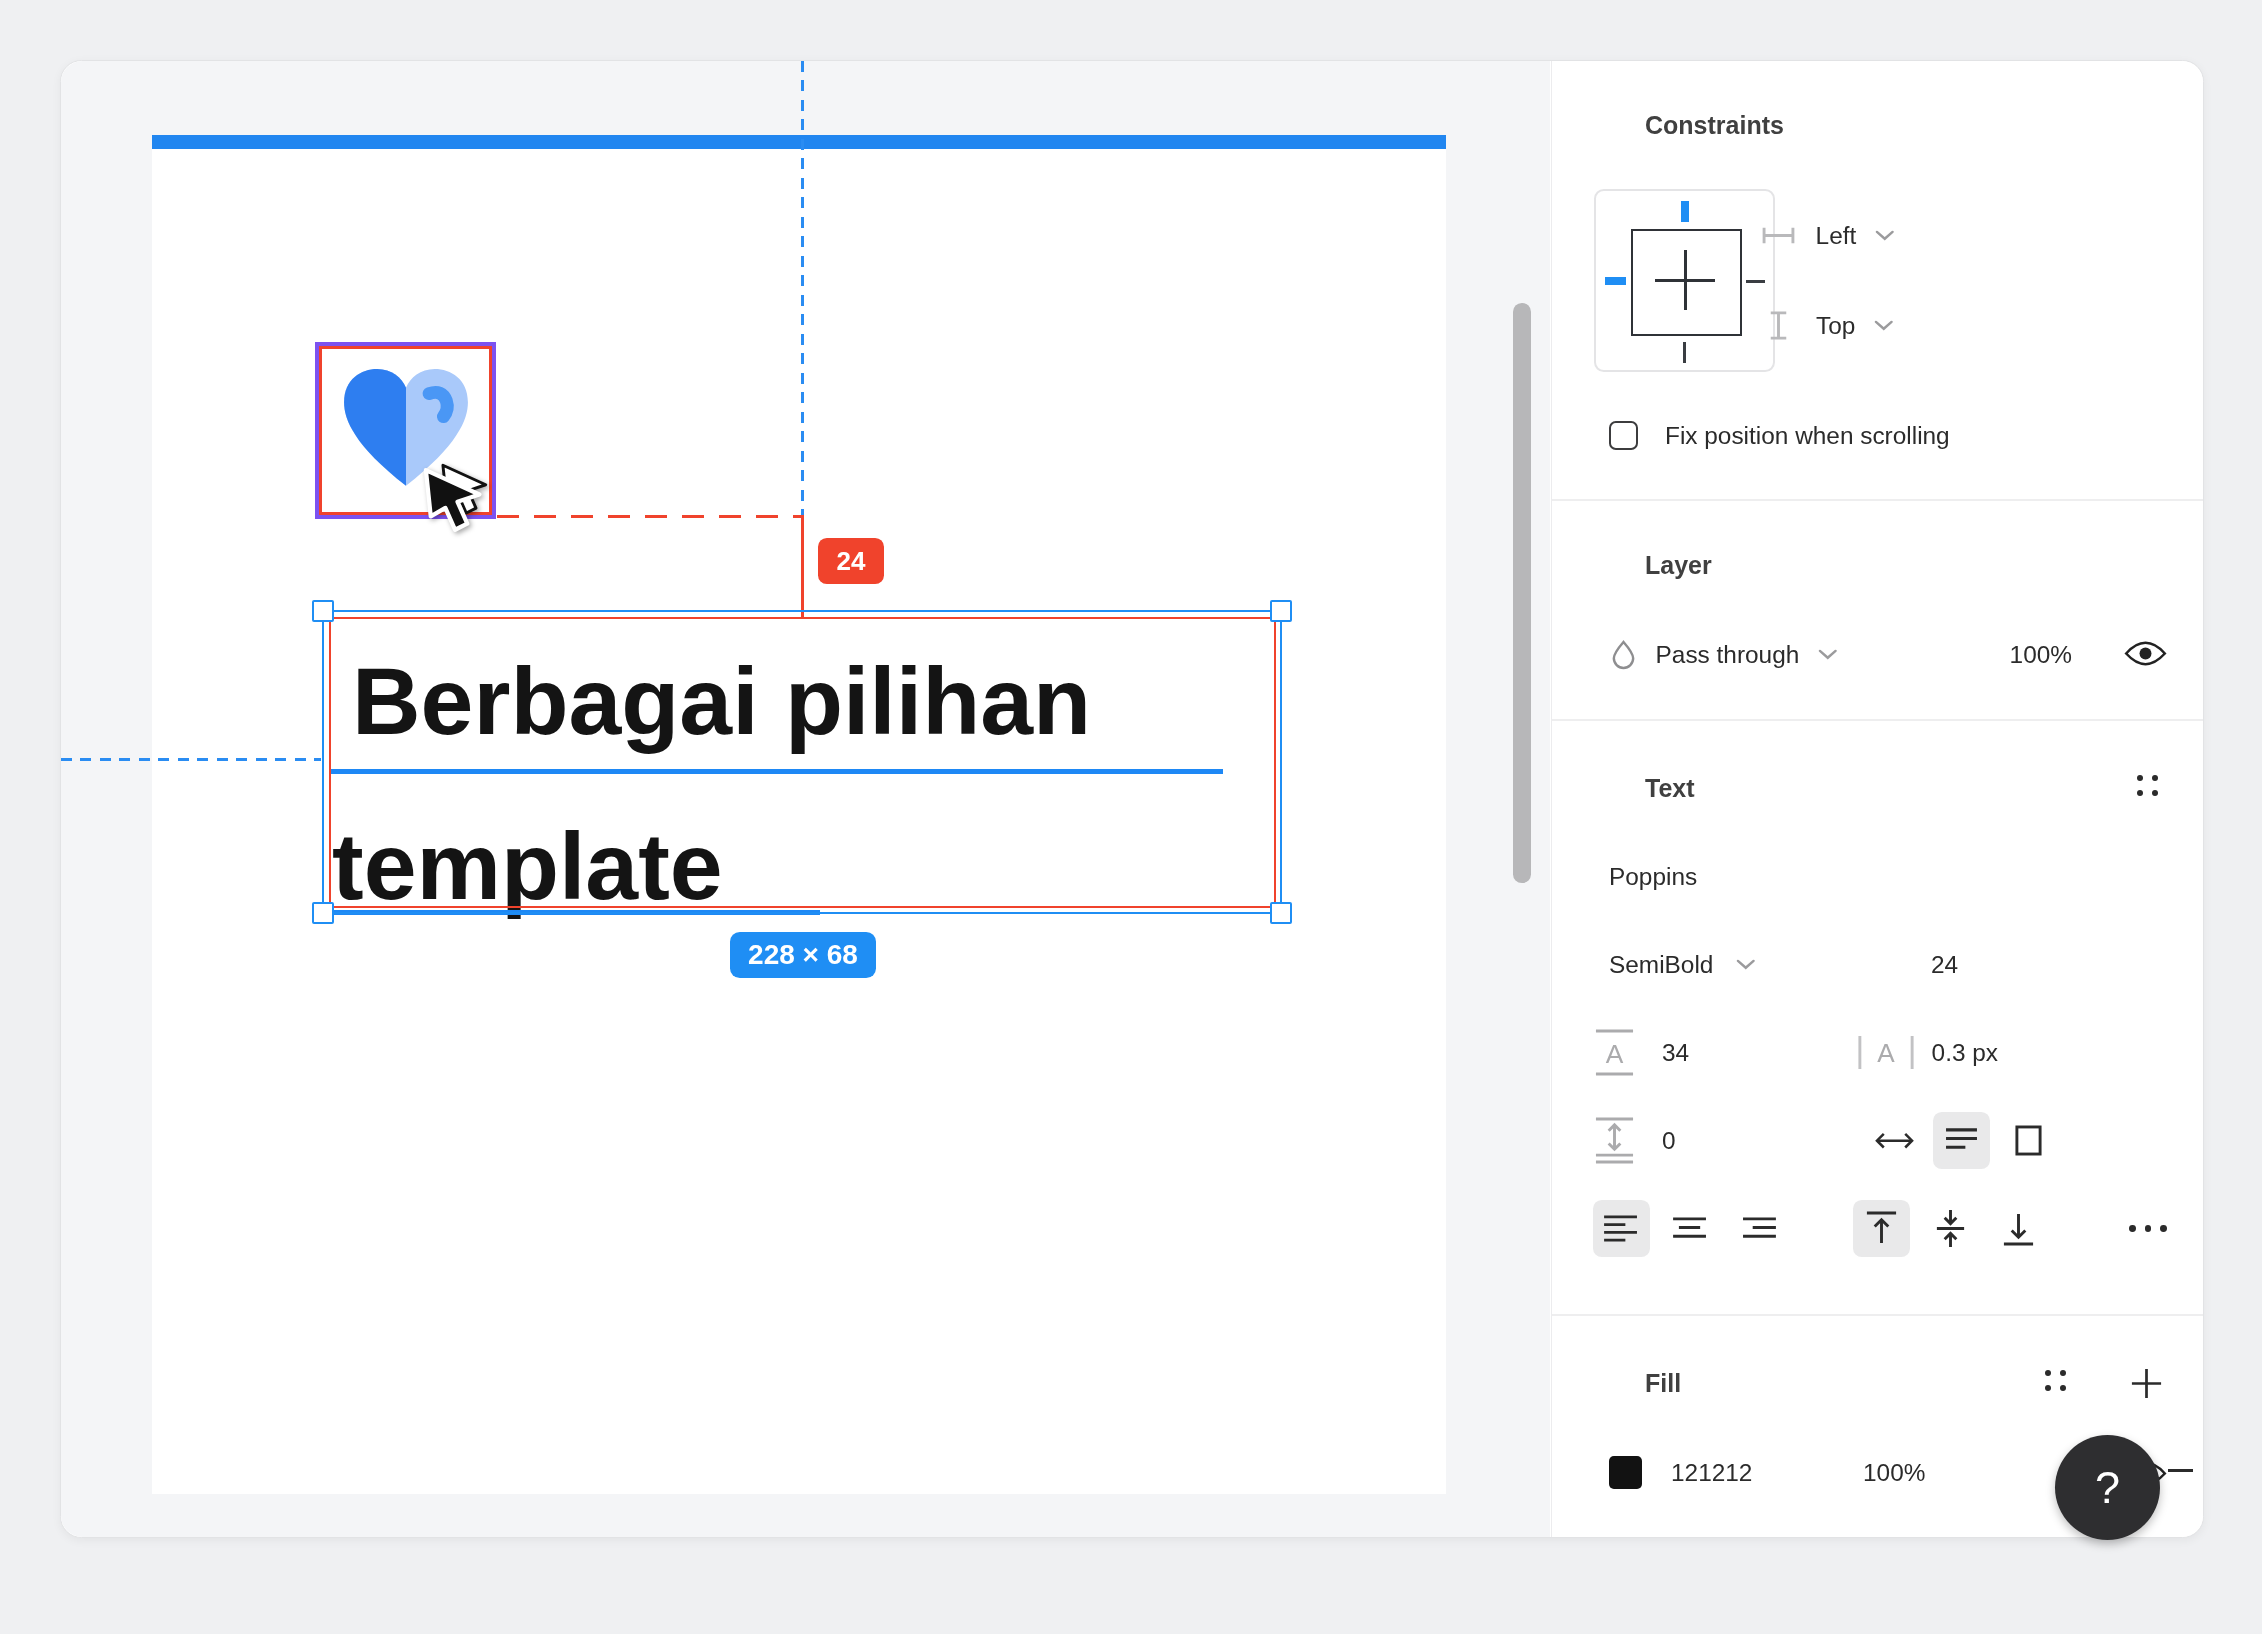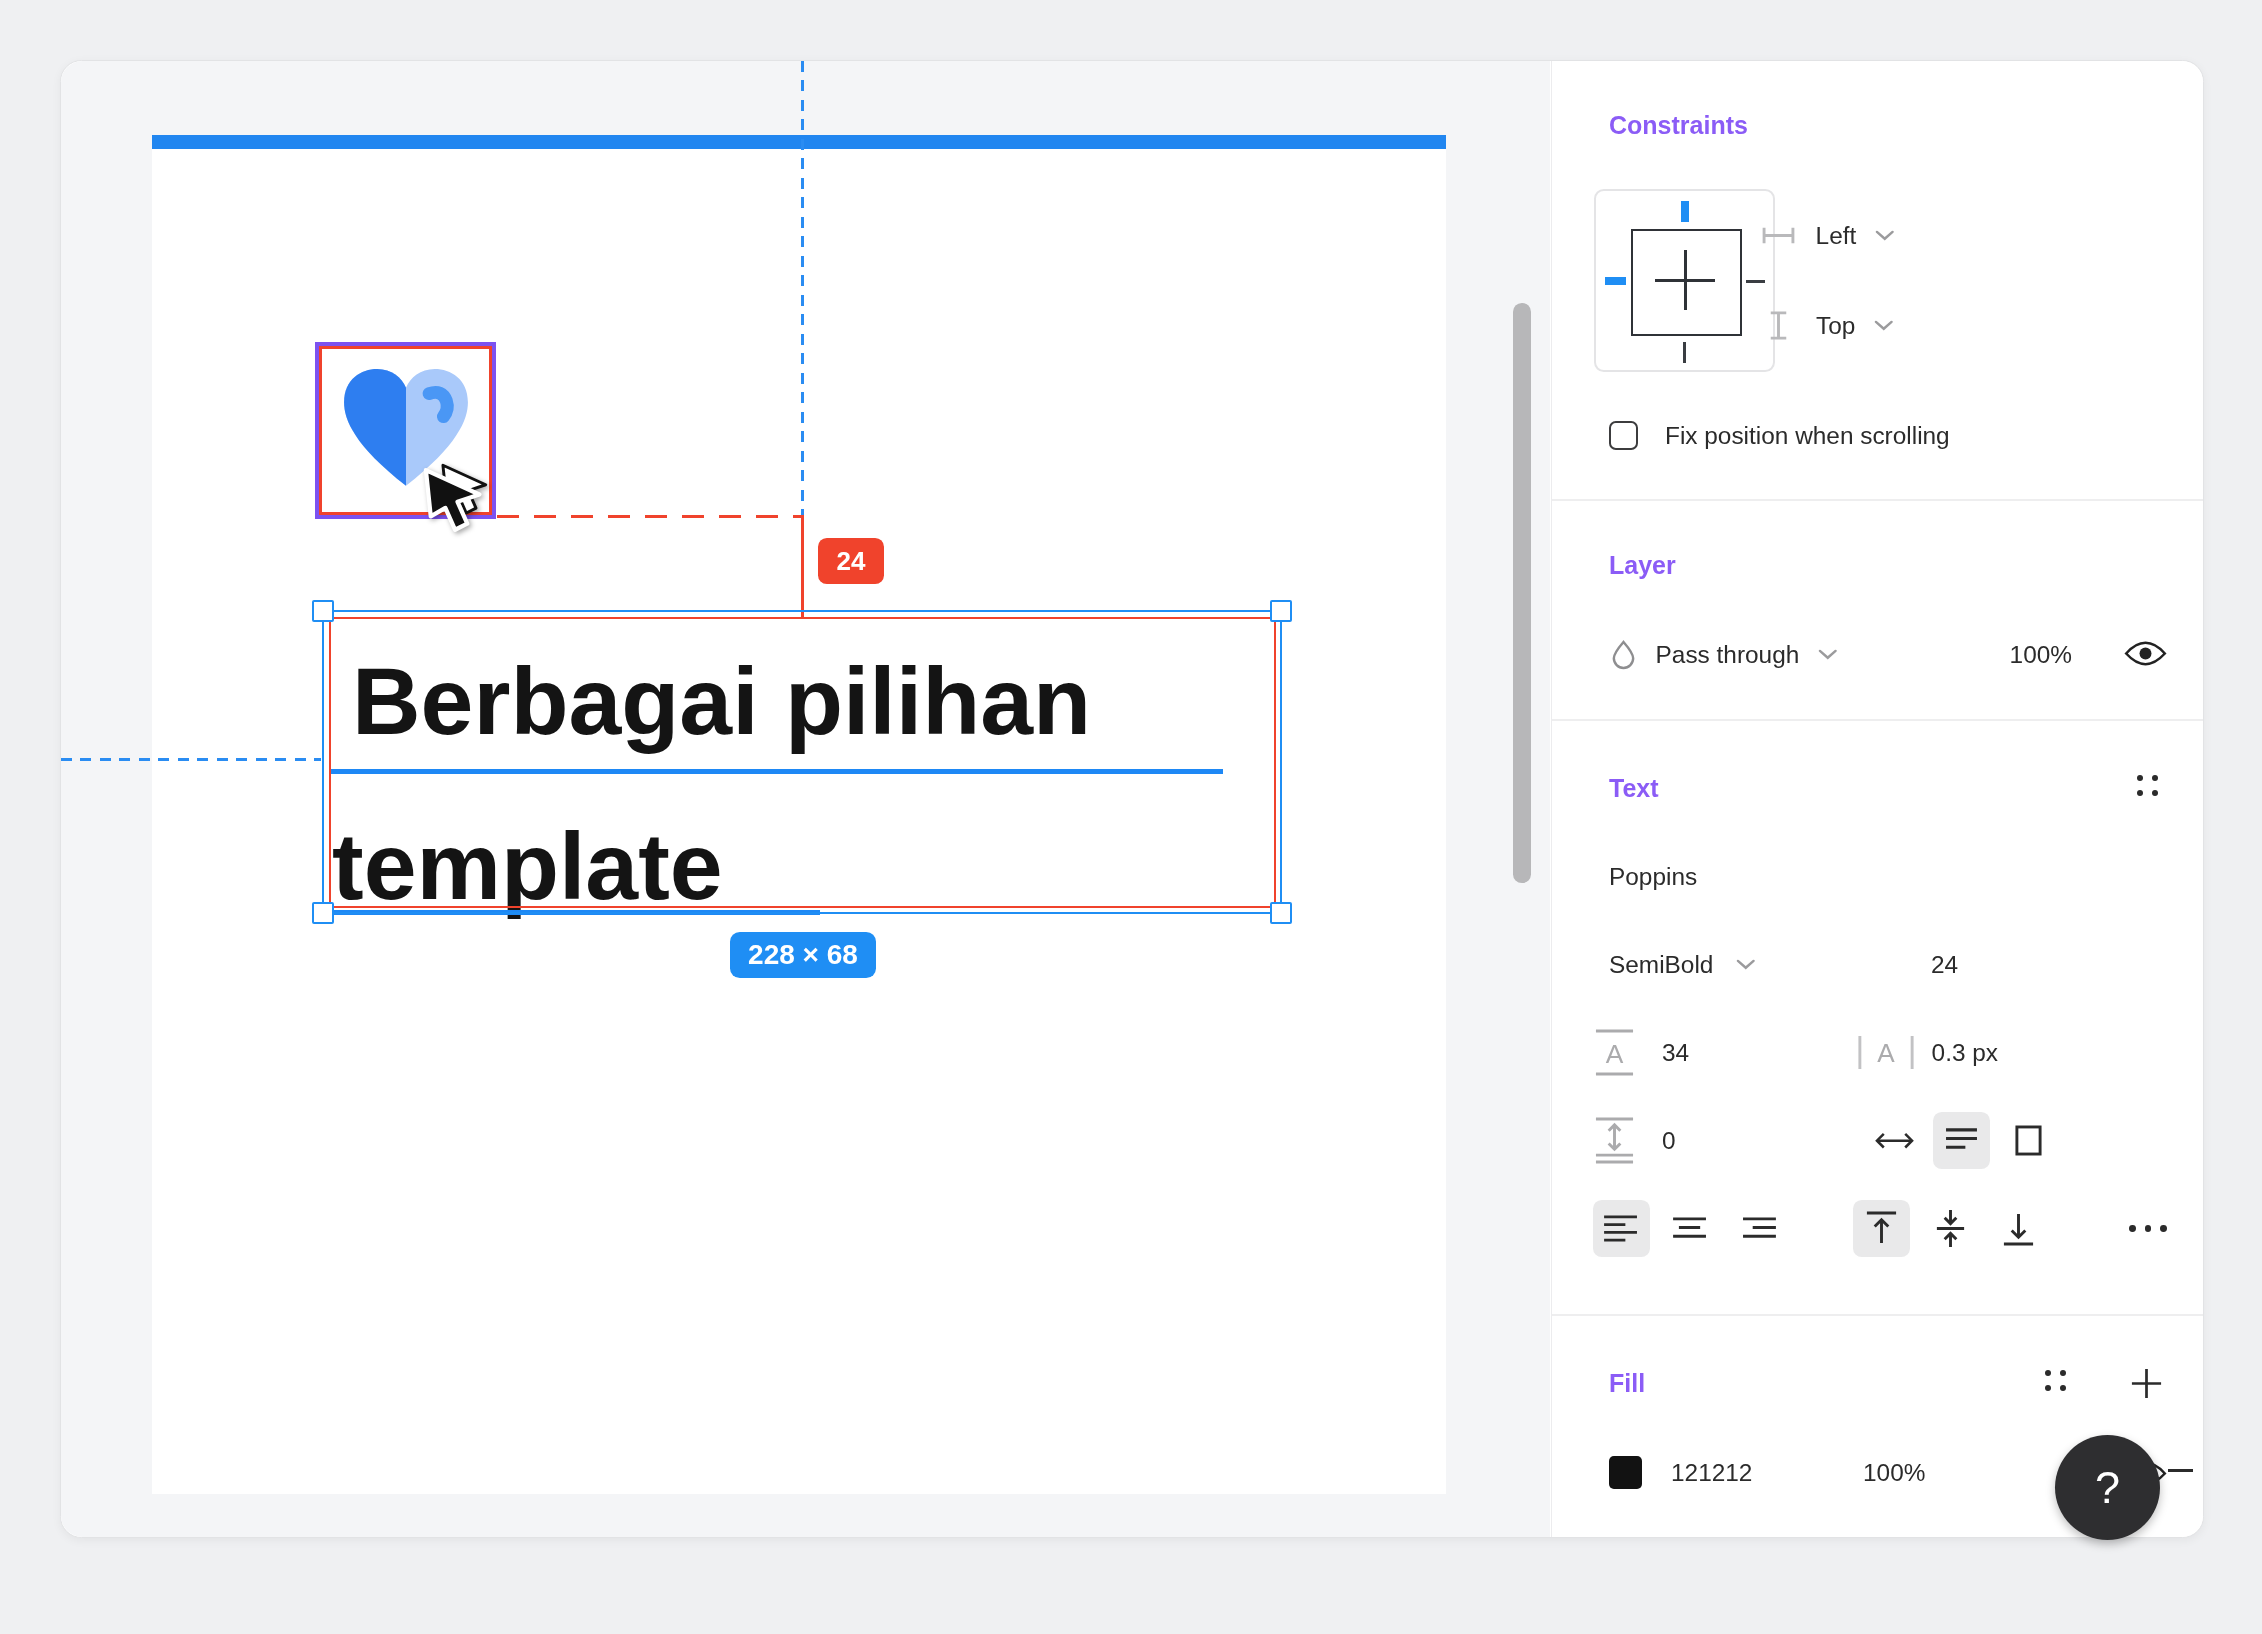--- a/index.html
+++ b/index.html
@@ -23,21 +23,21 @@
   .h-tl{left:-11.7px;top:-11.7px}.h-tr{right:-11.7px;top:-11.7px}.h-bl{left:-11.7px;bottom:-11.7px}.h-br{right:-11.7px;bottom:-11.7px}
   .headline{position:absolute;left:271px;color:#141414;font-size:95px;font-weight:bold;letter-spacing:0;line-height:98px;white-space:nowrap;}
   .hl1{top:591px;padding-left:20px;} .hl2{top:732px;margin-top:24px;}
   .uline{position:absolute;height:4.9px;background:#1e88f5;}
   .u1{left:269px;top:708px;width:893px;} .u2{left:269px;top:849px;width:490px;}
   .size-badge{position:absolute;left:669px;top:871px;width:146px;height:46px;background:#1f8ef4;border-radius:9.8px;display:flex;align-items:center;justify-content:center;color:#fff;font-size:28px;font-weight:bold;}
   .scrollbar{position:absolute;left:1452px;top:242px;width:17.6px;height:580px;background:#b7b7b9;border-radius:8.8px;}
   
   .panel{position:absolute;left:1490px;top:0;width:651px;height:1476px;background:#fff;border-left:1px solid #ececee;border-radius:0 21.5px 21.5px 0;}
   .pabs{position:absolute;display:flex;align-items:center;}
-  .ptitle{font-size:25px;font-weight:bold;color:#8b5cf6;}
+  .ptitle{font-size:25px;font-weight:bold;color:#404040;margin-left:36px;}
   .ptext{font-size:24.4px;color:#2b2b2b;}
   .divider{position:absolute;left:0;width:651px;height:2px;background:#eeeeef;}
   .cwidget{position:absolute;left:42px;top:128px;width:177px;height:179px;border:2px solid #e4e4e6;border-radius:9.8px;background:#fff;}
   .cw-square{position:absolute;left:35px;top:38px;width:107px;height:103px;border:2.9px solid #2f3237;}
   .cw-plus-h{position:absolute;left:59px;top:88px;width:60px;height:2.9px;background:#2f3237;}
   .cw-plus-v{position:absolute;left:88px;top:59px;width:2.9px;height:60px;background:#2f3237;}
   .cw-tick-top{position:absolute;left:85px;top:9.8px;width:7.8px;height:21.5px;background:#1f8ef4;}
   .cw-tick-left{position:absolute;left:8.8px;top:86px;width:21.5px;height:7.8px;background:#1f8ef4;}
   .cw-tick-right{position:absolute;right:7.8px;top:89px;width:19.5px;height:2.9px;background:#3a3d42;}
   .cw-tick-bottom{position:absolute;left:87px;bottom:6.8px;width:2.9px;height:21.5px;background:#3a3d42;}

